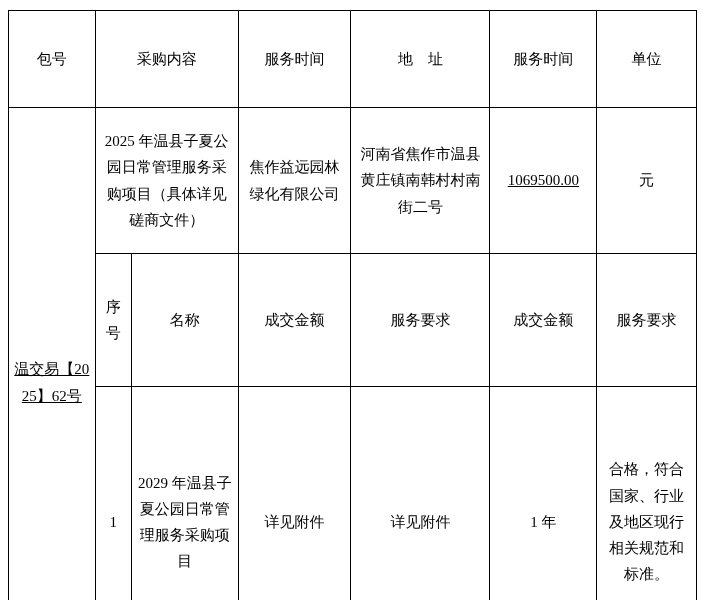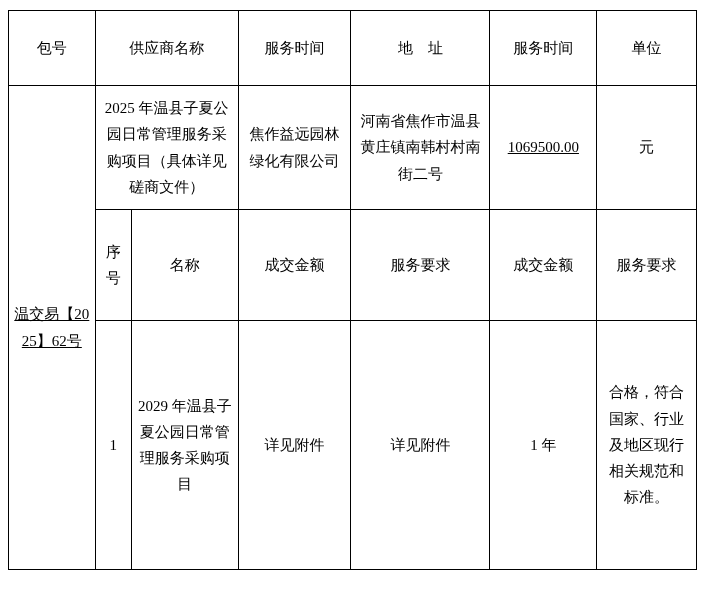--- a/index.html
+++ b/index.html
@@ -26,21 +26,21 @@
     table-layout: fixed;
     width: 689px;
     margin: 0;
   }
   table.award td {
     border: 1px solid #000000;
     text-align: center;
     vertical-align: middle;
     font-size: 15px;
     line-height: 1.75;
-    padding: 9px 5px;
+    padding: 20px 5px;
     word-break: break-all;
   }
   .header-row td {
     height: 56px;
     font-size: 15px;
   }
   .pkg-cell {
     font-size: 15px;
     line-height: 2.1;
     padding: 6px 8px;
@@ -110,21 +110,21 @@
       <col class="col-seq">
       <col class="col-name">
       <col class="col-supplier">
       <col class="col-addr">
       <col class="col-amount">
       <col class="col-unit">
     </colgroup>
     <tbody>
       <tr class="header-row">
         <td>包号</td>
-        <td colspan="2">供应商名称</td>
+        <td colspan="2">采购内容</td>
         <td>服务时间</td>
         <td>地　址</td>
         <td>服务时间</td>
         <td>单位</td>
       </tr>
       <tr>
         <td class="pkg-cell" rowspan="3">温交易【2025】62号</td>
         <td class="content-cell" colspan="2">2025 年温县子夏公园日常管理服务采购项目（具体详见磋商文件）</td>
         <td class="supplier-cell">焦作益远园林绿化有限公司</td>
         <td class="addr-cell">河南省焦作市温县黄庄镇南韩村村南街二号</td>

